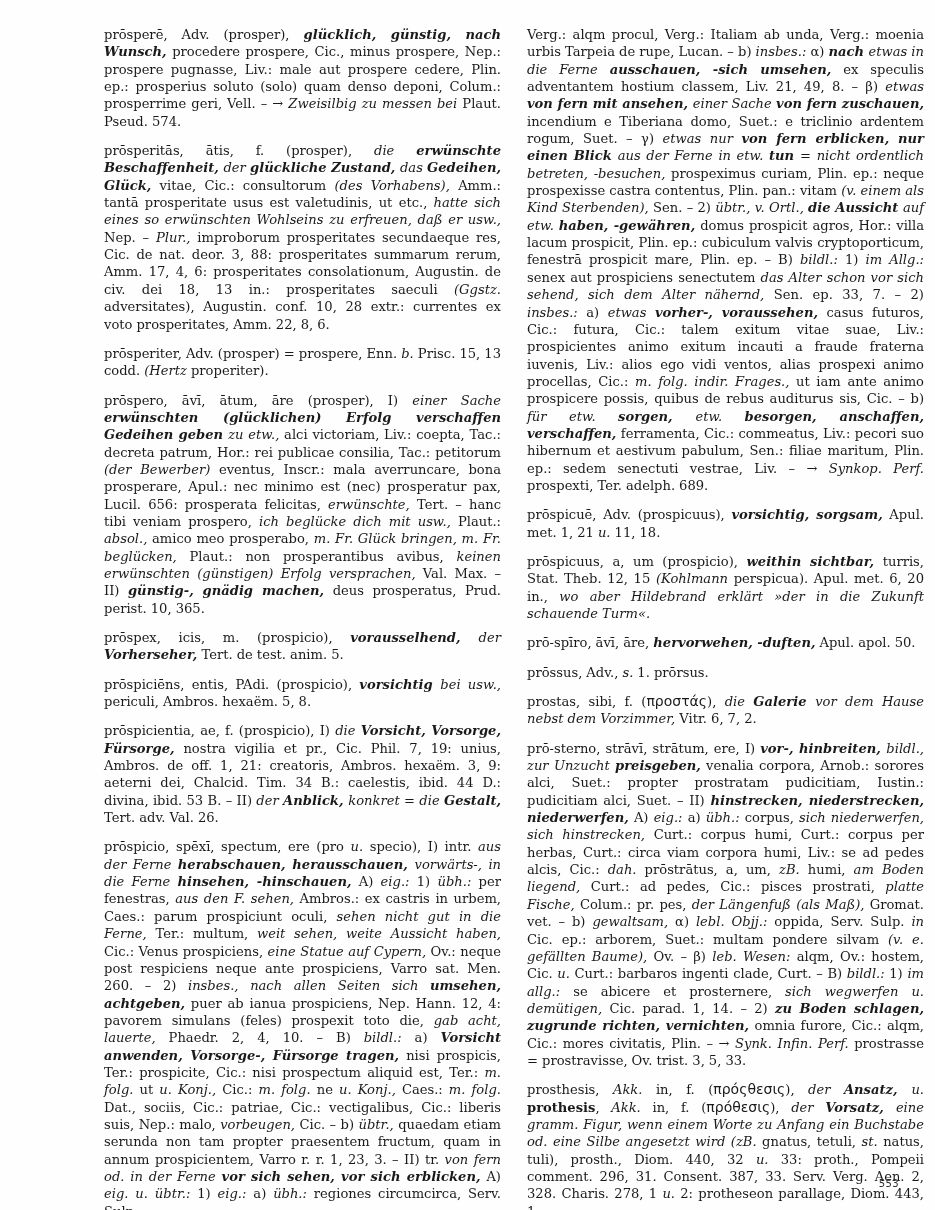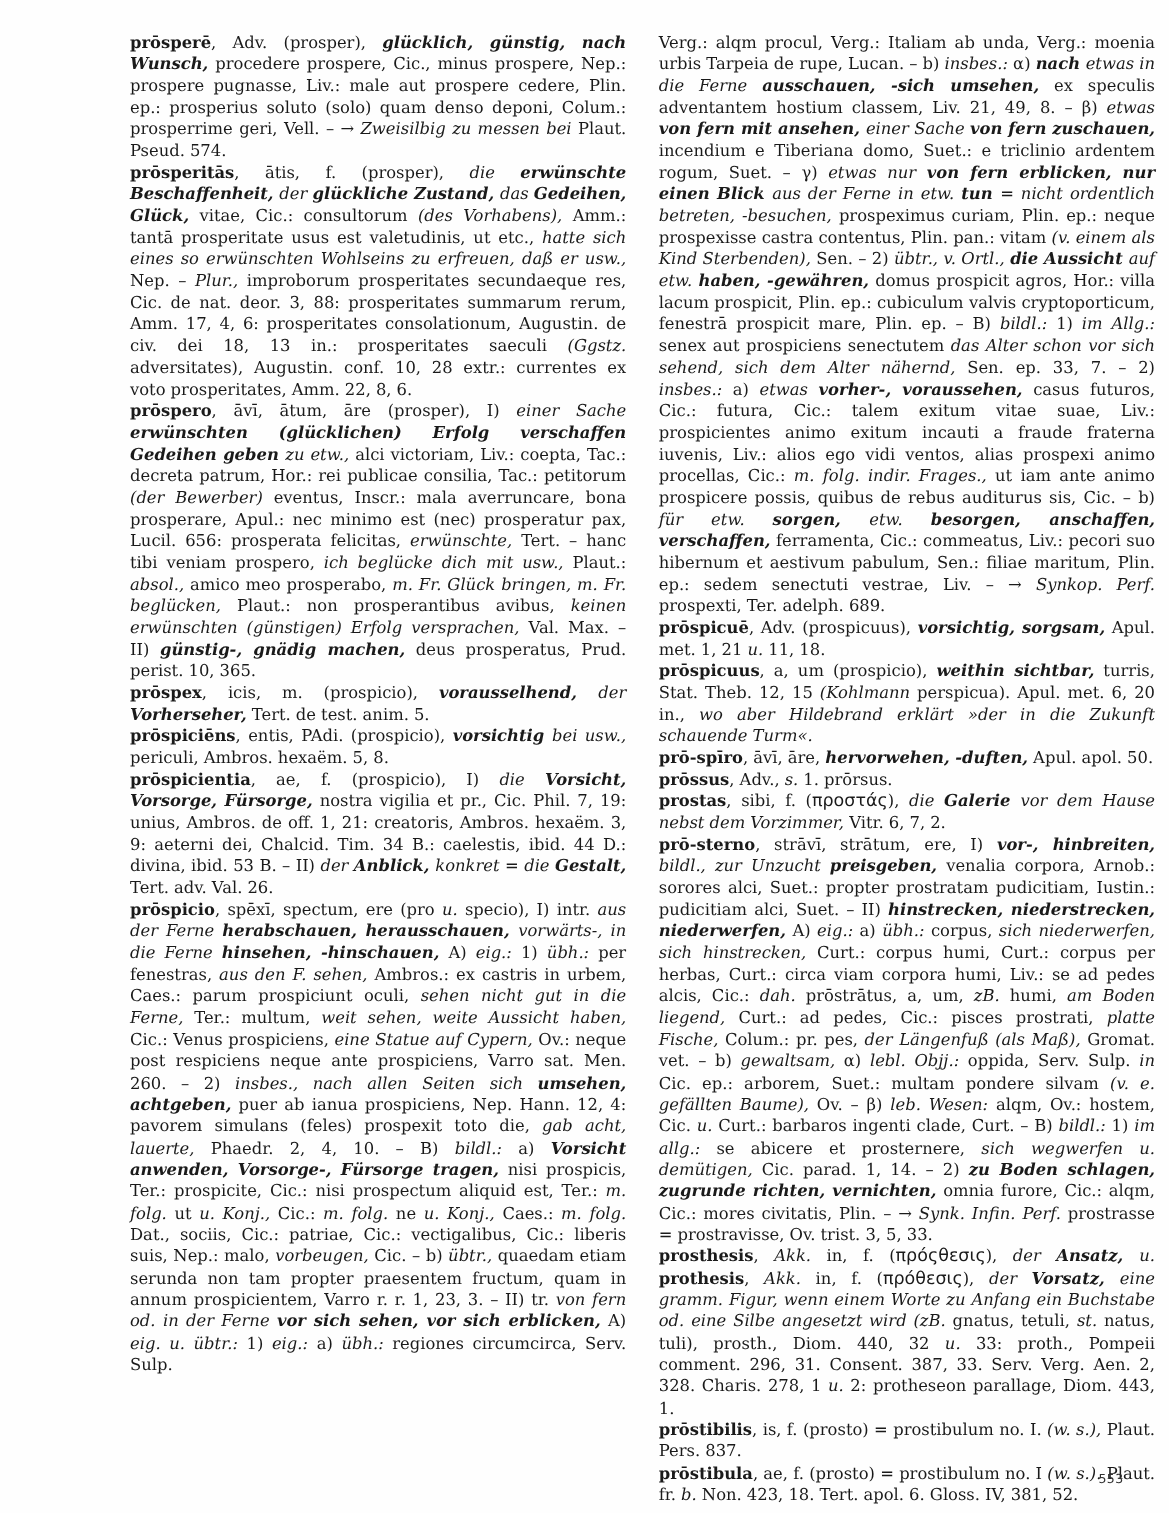--- a/index.html
+++ b/index.html
@@ -39,24 +39,24 @@
     text-align: justify;
     text-justify: inter-word;
     hyphens: manual;
     word-spacing: -0.1px;
   }
   .entry {
     margin: 0;
     padding: 0;
     text-indent: 0;
   }
-  .entry + .entry { margin-top: 0; }
+  .entry + .entry { margin-top: 12px; }
 
   
-  .hw { font-weight: bold; }
+  .hw { font-weight: normal; }
   
   .bi { font-weight: bold; font-style: italic; }
   
   .it { font-style: italic; }
   
   .b { font-weight: bold; }
   .gr { font-family: "DejaVu Sans", sans-serif; font-size: 14px; }
 
   #page-number {
     position: absolute;
@@ -70,20 +70,21 @@
 </style>
 </head>
 <body>
 
 <div id="page">
 
   <div id="columns">
     <div class="column" id="col-left">
         <p class="entry"><span class="hw">prōsperē</span><span>, Adv. (prosper), </span><span class="bi">glücklich, günstig, nach Wunsch,</span><span> procedere prospere, Cic., minus prospere, Nep.: prospere pugnasse, Liv.: male aut prospere cedere, Plin. ep.: prosperius soluto (solo) quam denso deponi, Colum.: prosperrime geri, Vell. – → </span><span class="it">Zweisilbig zu messen bei</span><span> Plaut. Pseud. 574.</span></p>
         <p class="entry"><span class="hw">prōsperitās</span><span>, ātis, f. (prosper), </span><span class="it">die </span><span class="bi">erwünschte Beschaffenheit, </span><span class="it">der </span><span class="bi">glückliche Zustand, </span><span class="it">das </span><span class="bi">Gedeihen, Glück,</span><span> vitae, Cic.: consultorum </span><span class="it">(des Vorhabens),</span><span> Amm.: tantā prosperitate usus est valetudinis, ut etc., </span><span class="it">hatte sich eines so erwünschten Wohlseins zu erfreuen, daß er usw.,</span><span> Nep. – </span><span class="it">Plur.,</span><span> improborum prosperitates secundaeque res, Cic. de nat. deor. 3, 88: prosperitates summarum rerum, Amm. 17, 4, 6: prosperitates consolationum, Augustin. de civ. dei 18, 13 in.: prosperitates saeculi </span><span class="it">(Ggstz.</span><span> adversitates), Augustin. conf. 10, 28 extr.: currentes ex voto prosperitates, Amm. 22, 8, 6.</span></p>
+        <p class="entry"><span class="hw">prōsperiter</span><span>, Adv. (prosper) = prospere, Enn. </span><span class="it">b.</span><span> Prisc. 15, 13 codd. </span><span class="it">(Hertz</span><span> properiter).</span></p>
         <p class="entry"><span class="hw">prōspero</span><span>, āvī, ātum, āre (prosper), I) </span><span class="it">einer Sache </span><span class="bi">erwünschten (glücklichen) </span><span> </span><span class="bi">Erfolg verschaffen Gedeihen geben </span><span class="it">zu etw.,</span><span> alci victoriam, Liv.: coepta, Tac.: decreta patrum, Hor.: rei publicae consilia, Tac.: petitorum </span><span class="it">(der Bewerber)</span><span> eventus, Inscr.: mala averruncare, bona prosperare, Apul.: nec minimo est (nec) prosperatur pax, Lucil. 656: prosperata felicitas, </span><span class="it">erwünschte,</span><span> Tert. – hanc tibi veniam prospero, </span><span class="it">ich beglücke dich mit usw.,</span><span> Plaut.: </span><span class="it">absol.,</span><span> amico meo prosperabo, </span><span class="it">m. Fr. Glück bringen, m. Fr. beglücken,</span><span> Plaut.: non prosperantibus avibus, </span><span class="it">keinen erwünschten (günstigen) Erfolg versprachen,</span><span> Val. Max. – II) </span><span class="bi">günstig-, gnädig machen,</span><span> deus prosperatus, Prud. perist. 10, 365.</span></p>
         <p class="entry"><span class="hw">prōspex</span><span>, icis, m. (prospicio), </span><span class="bi">vorausselhend, </span><span class="it">der </span><span class="bi">Vorherseher,</span><span> Tert. de test. anim. 5.</span></p>
         <p class="entry"><span class="hw">prōspiciēns</span><span>, entis, PAdi. (prospicio), </span><span class="bi">vorsichtig </span><span class="it">bei usw.,</span><span> periculi, Ambros. hexaëm. 5, 8.</span></p>
         <p class="entry"><span class="hw">prōspicientia</span><span>, ae, f. (prospicio), I) </span><span class="it">die </span><span class="bi">Vorsicht, Vorsorge, Fürsorge,</span><span> nostra vigilia et pr., Cic. Phil. 7, 19: unius, Ambros. de off. 1, 21: creatoris, Ambros. hexaëm. 3, 9: aeterni dei, Chalcid. Tim. 34 B.: caelestis, ibid. 44 D.: divina, ibid. 53 B. – II) </span><span class="it">der </span><span class="bi">Anblick, </span><span class="it">konkret = die </span><span class="bi">Gestalt,</span><span> Tert. adv. Val. 26.</span></p>
         <p class="entry"><span class="hw">prōspicio</span><span>, spēxī, spectum, ere (pro </span><span class="it">u.</span><span> specio), I) intr. </span><span class="it">aus der Ferne </span><span class="bi">herabschauen, herausschauen, </span><span class="it">vorwärts-, in die Ferne </span><span class="bi">hinsehen, -hinschauen,</span><span> A) </span><span class="it">eig.:</span><span> 1) </span><span class="it">übh.:</span><span> per fenestras, </span><span class="it">aus den F. sehen,</span><span> Ambros.: ex castris in urbem, Caes.: parum prospiciunt oculi, </span><span class="it">sehen nicht gut in die Ferne,</span><span> Ter.: multum, </span><span class="it">weit sehen, weite Aussicht haben,</span><span> Cic.: Venus prospiciens, </span><span class="it">eine Statue auf Cypern,</span><span> Ov.: neque post respiciens neque ante prospiciens, Varro sat. Men. 260. – 2) </span><span class="it">insbes., nach allen Seiten sich </span><span class="bi">umsehen, achtgeben,</span><span> puer ab ianua prospiciens, Nep. Hann. 12, 4: pavorem simulans (feles) prospexit toto die, </span><span class="it">gab acht, lauerte,</span><span> Phaedr. 2, 4, 10. – B) </span><span class="it">bildl.:</span><span> a) </span><span class="bi">Vorsicht anwenden, Vorsorge-, Fürsorge tragen,</span><span> nisi prospicis, Ter.: prospicite, Cic.: nisi prospectum aliquid est, Ter.: </span><span class="it">m. folg.</span><span> ut </span><span class="it">u. Konj.,</span><span> Cic.: </span><span class="it">m. folg.</span><span> ne </span><span class="it">u. Konj.,</span><span> Caes.: </span><span class="it">m. folg.</span><span> Dat., sociis, Cic.: patriae, Cic.: vectigalibus, Cic.: liberis suis, Nep.: malo, </span><span class="it">vorbeugen,</span><span> Cic. – b) </span><span class="it">übtr.,</span><span> quaedam etiam serunda non tam propter praesentem fructum, quam in annum prospicientem, Varro r. r. 1, 23, 3. – II) tr. </span><span class="it">von fern od. in der Ferne </span><span class="bi">vor sich sehen, vor sich erblicken,</span><span> A) </span><span class="it">eig. u. übtr.:</span><span> 1) </span><span class="it">eig.:</span><span> a) </span><span class="it">übh.:</span><span> regiones circumcirca, Serv. Sulp. </span></p>
       </div>
     <div class="column" id="col-right">
         <p class="entry"><span>Verg.: alqm procul, Verg.: Italiam ab unda, Verg.: moenia urbis Tarpeia de rupe, Lucan. – b) </span><span class="it">insbes.:</span><span> α) </span><span class="bi">nach </span><span class="it">etwas in die Ferne </span><span class="bi">ausschauen, -sich umsehen,</span><span> ex speculis adventantem hostium classem, Liv. 21, 49, 8. – β) </span><span class="it">etwas </span><span class="bi">von fern mit ansehen, </span><span class="it">einer Sache </span><span class="bi">von fern zuschauen,</span><span> incendium e Tiberiana domo, Suet.: e triclinio ardentem rogum, Suet. – γ) </span><span class="it">etwas nur </span><span class="bi">von fern erblicken, nur einen Blick </span><span class="it">aus der Ferne in etw. </span><span class="bi">tun </span><span class="it">= nicht ordentlich betreten, -besuchen,</span><span> prospeximus curiam, Plin. ep.: neque prospexisse castra contentus, Plin. pan.: vitam </span><span class="it">(v. einem als Kind Sterbenden),</span><span> Sen. – 2) </span><span class="it">übtr., v. Ortl., </span><span class="bi">die Aussicht </span><span class="it">auf etw. </span><span class="bi">haben, -gewähren,</span><span> domus prospicit agros, Hor.: villa lacum prospicit, Plin. ep.: cubiculum valvis cryptoporticum, fenestrā prospicit mare, Plin. ep. – B) </span><span class="it">bildl.:</span><span> 1) </span><span class="it">im Allg.:</span><span> senex aut prospiciens senectutem </span><span class="it">das Alter schon vor sich sehend, sich dem Alter nähernd,</span><span> Sen. ep. 33, 7. – 2) </span><span class="it">insbes.:</span><span> a) </span><span class="it">etwas </span><span class="bi">vorher-, voraussehen,</span><span> casus futuros, Cic.: futura, Cic.: talem exitum vitae suae, Liv.: prospicientes animo exitum incauti a fraude fraterna iuvenis, Liv.: alios ego vidi ventos, alias prospexi animo procellas, Cic.: </span><span class="it">m. folg. indir. Frages.,</span><span> ut iam ante animo prospicere possis, quibus de rebus auditurus sis, Cic. – b) </span><span class="it">für etw. </span><span class="bi">sorgen, </span><span class="it">etw. </span><span class="bi">besorgen, anschaffen, verschaffen,</span><span> ferramenta, Cic.: commeatus, Liv.: pecori suo hibernum et aestivum pabulum, Sen.: filiae maritum, Plin. ep.: sedem senectuti vestrae, Liv. – → </span><span class="it">Synkop. Perf.</span><span> prospexti, Ter. adelph. 689.</span></p>
         <p class="entry"><span class="hw">prōspicuē</span><span>, Adv. (prospicuus), </span><span class="bi">vorsichtig, sorgsam,</span><span> Apul. met. 1, 21 </span><span class="it">u.</span><span> 11, 18.</span></p>
         <p class="entry"><span class="hw">prōspicuus</span><span>, a, um (prospicio), </span><span class="bi">weithin sichtbar,</span><span> turris, Stat. Theb. 12, 15 </span><span class="it">(Kohlmann</span><span> perspicua). Apul. met. 6, 20 in., </span><span class="it">wo aber Hildebrand erklärt »der in die Zukunft schauende Turm«.</span></p>

